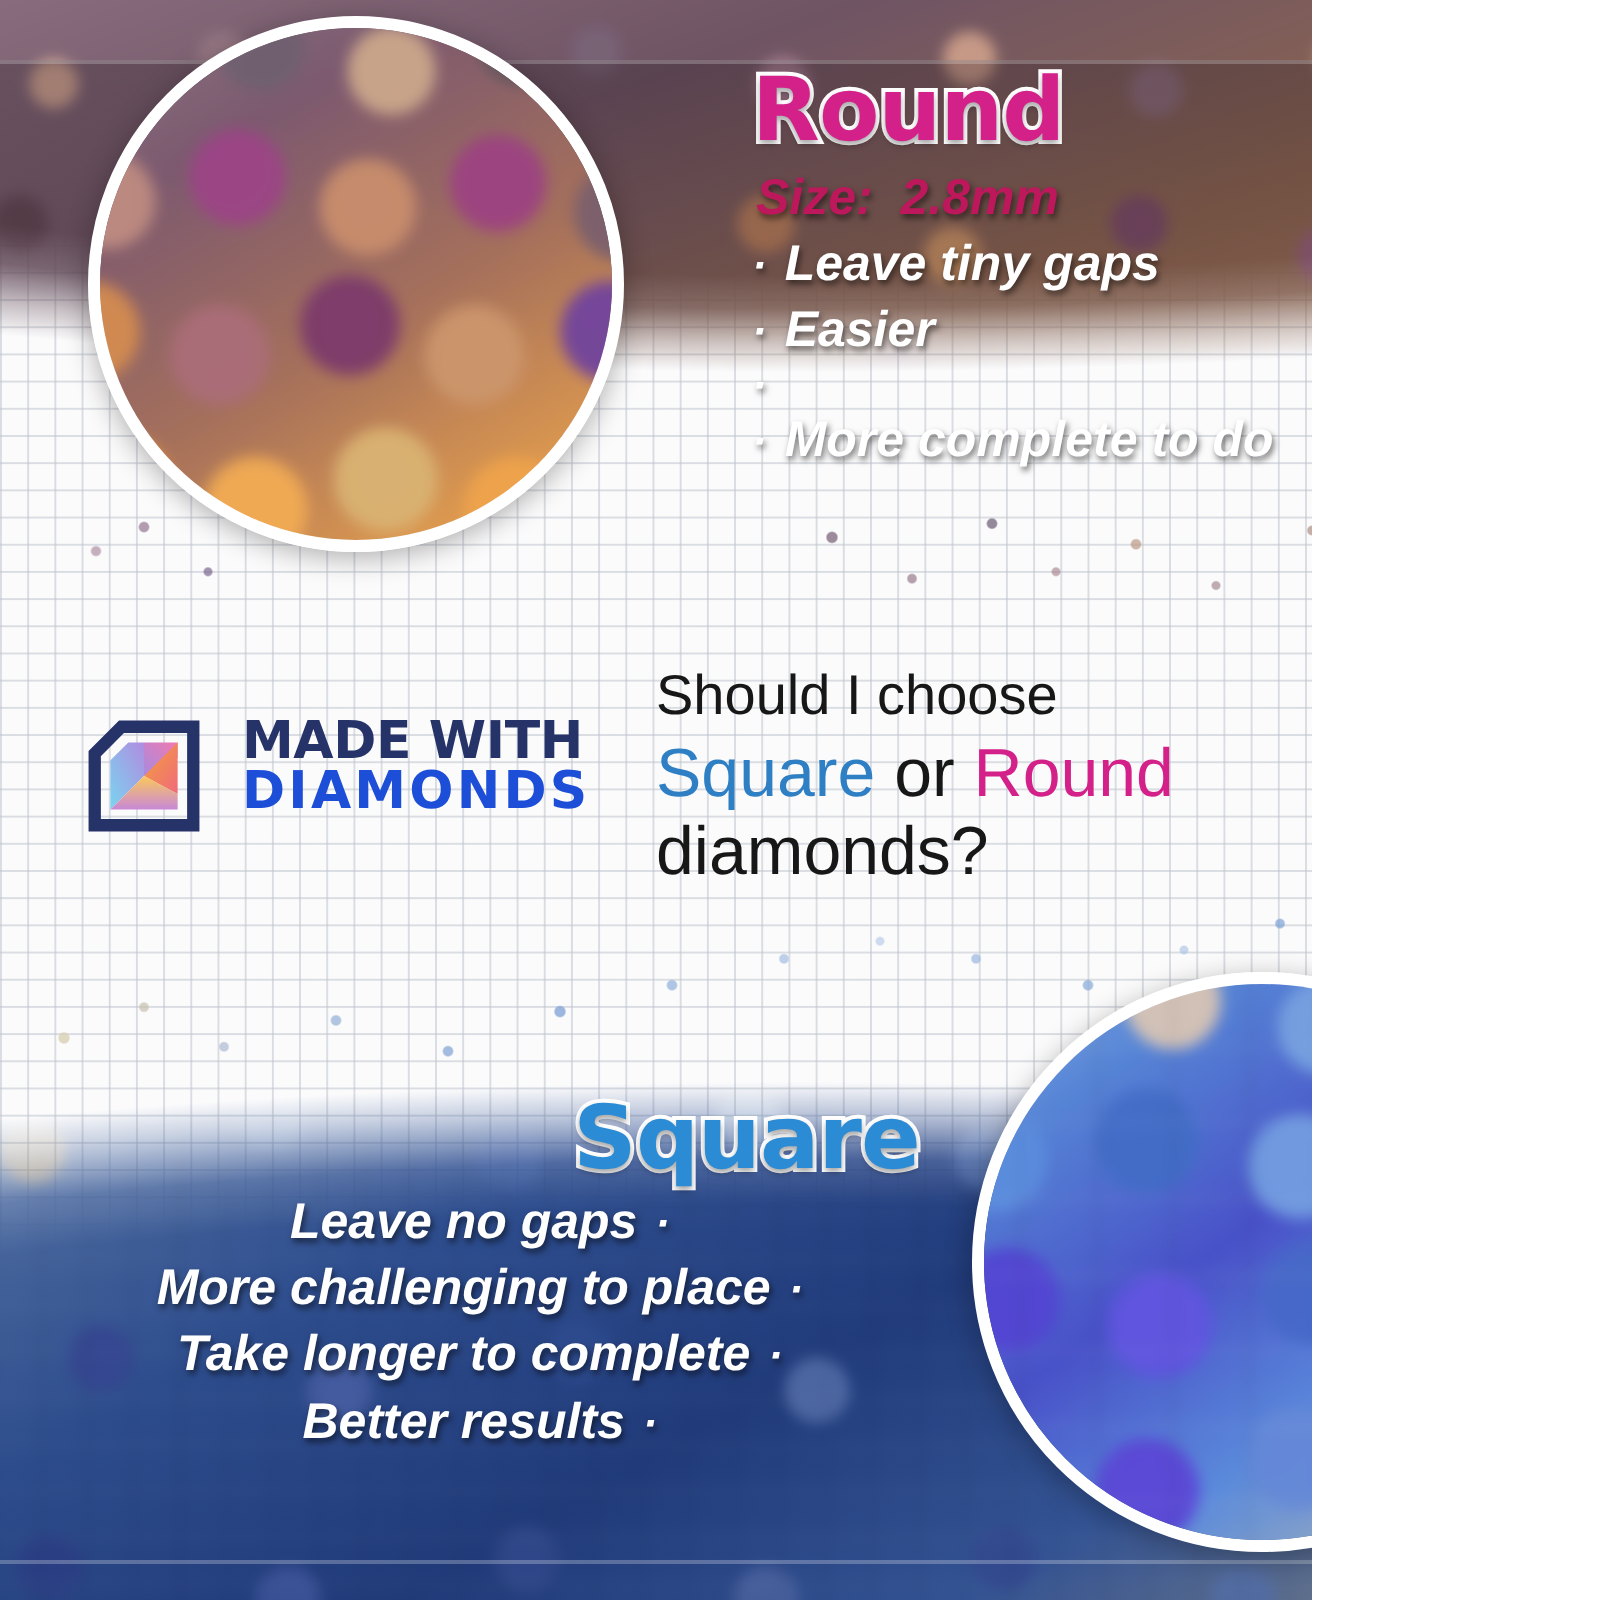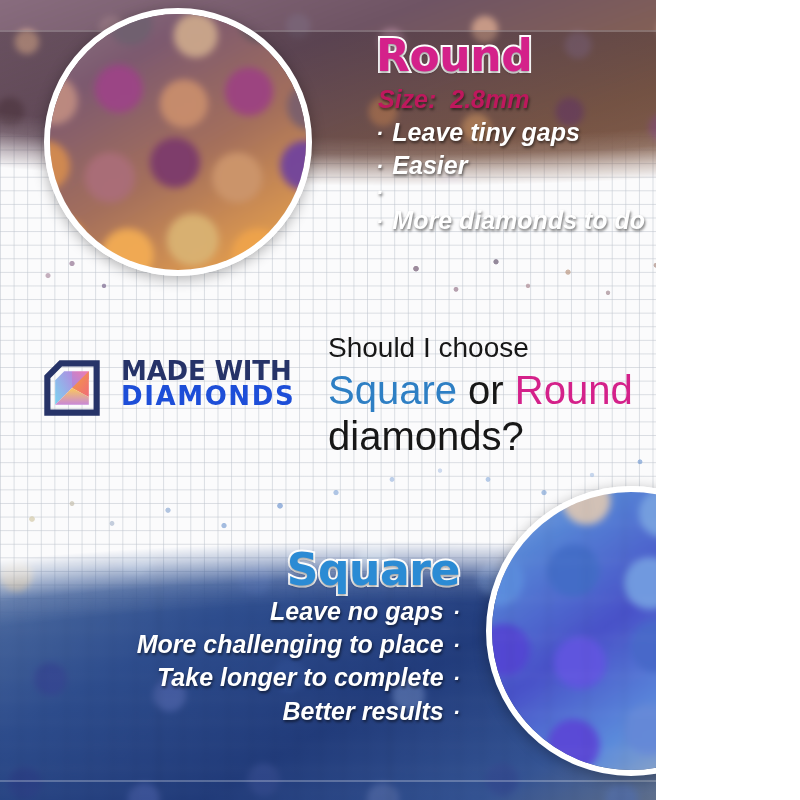--- a/index.html
+++ b/index.html
@@ -303,21 +303,21 @@
   .panel-square .size-line { margin-right:4px; }
 
   ul.feats { list-style:none; margin-top:2px; }
   ul.feats li {
     color:#ffffff; font-size:25px; font-weight:bold; font-style:italic;
     text-shadow:1px 2px 3px rgba(0,0,0,.55);
     line-height:1.33;
     display:flex; align-items:baseline; gap:9px;
   }
   .panel-round ul.feats li { justify-content:flex-start; }
-  .panel-square ul.feats li { justify-content:flex-end; }
+  .panel-square ul.feats li { justify-content:center; }
   .bullet {
     font-size:22px; line-height:1; color:#ffffff;
     text-shadow:1px 2px 3px rgba(0,0,0,.55);
     flex:0 0 auto;
   }
 
   
   .center-band {
     position:absolute; left:0; top:318px; width:800px; height:118px;
   }
@@ -335,21 +335,21 @@
     font-size:26px; font-weight:bold; letter-spacing:1.6px;
     color:#1d4ed8; font-family:"DejaVu Sans", sans-serif;
     margin-top:1px;
   }
 
   .question {
     position:absolute; left:328px; top:14px; width:420px;
     text-align:left; line-height:1.14;
   }
   .q-line1 { font-size:28px; color:#171717; }
-  .q-line2 { font-size:40px; color:#171717; margin-top:4px; }
+  .q-line2 { font-size:34px; color:#171717; margin-top:4px; }
   .q-square { color:#2E7FC4; }
   .q-round  { color:#D4218A; }
 </style>
 </head>
 <body>
 
 <div id="stage">
 
   <div class="grid-bg"></div>
 
@@ -386,21 +386,21 @@
       </li>
       <li>
         <span class="bullet">·</span>
         <span>Easier</span>
       </li>
       <li>
         <span class="bullet">·</span>
       </li>
       <li>
         <span class="bullet">·</span>
-        <span>More diamonds to do</span>
+        <span>More complete to do</span>
       </li>
     </ul>
   </div>
 
   <div class="panel panel-square">
     <div class="big-title title-square">Square</div>
     <ul class="feats">
       <li>
         <span>Leave no gaps</span>
         <span class="bullet">·</span>

